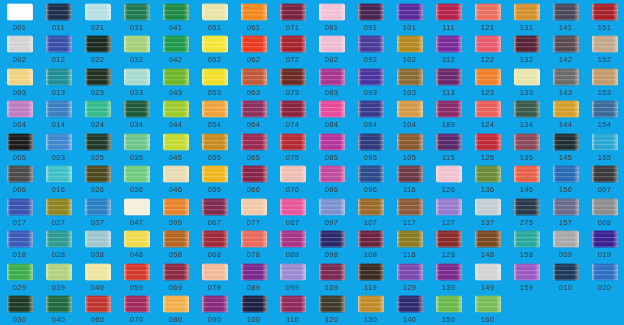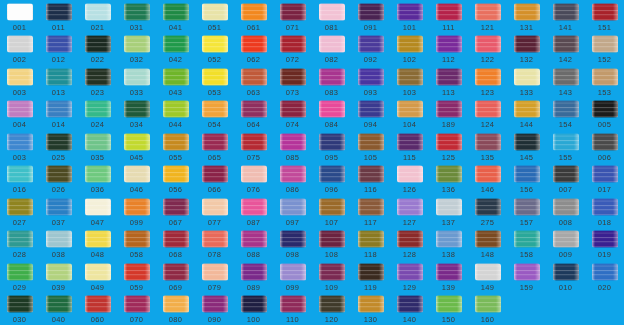--- a/index.html
+++ b/index.html
@@ -474,20 +474,26 @@
         <div class="label">189</div>
       </div>
       <div class="cell">
         <div class="swatch">
           <div class="stroke" title="#e8605a" style="background: rgb(232, 96, 90);"></div>
         </div>
         <div class="label">124</div>
       </div>
       <div class="cell">
         <div class="swatch">
+          <div class="stroke" title="#3a5a4a" style="background: rgb(58, 90, 74);"></div>
+        </div>
+        <div class="label">134</div>
+      </div>
+      <div class="cell">
+        <div class="swatch">
           <div class="stroke" title="#d4a02a" style="background: rgb(212, 160, 42);"></div>
         </div>
         <div class="label">144</div>
       </div>
       <div class="cell">
         <div class="swatch">
           <div class="stroke" title="#3a6b9a" style="background: rgb(58, 107, 154);"></div>
         </div>
         <div class="label">154</div>
       </div>
@@ -843,26 +849,20 @@
         <div class="swatch">
           <div class="stroke" title="#8a7a22" style="background: rgb(138, 122, 34);"></div>
         </div>
         <div class="label">118</div>
       </div>
       <div class="cell">
         <div class="swatch">
           <div class="stroke" title="#8a2a2a" style="background: rgb(138, 42, 42);"></div>
         </div>
         <div class="label">128</div>
-      </div>
-      <div class="cell">
-        <div class="swatch">
-          <div class="stroke" title="#6b9acf" style="background: rgb(107, 154, 207);"></div>
-        </div>
-        <div class="label">138</div>
       </div>
       <div class="cell">
         <div class="swatch">
           <div class="stroke" title="#7a4a22" style="background: rgb(122, 74, 34);"></div>
         </div>
         <div class="label">148</div>
       </div>
       <div class="cell">
         <div class="swatch">
           <div class="stroke" title="#2aa89a" style="background: rgb(42, 168, 154);"></div>

